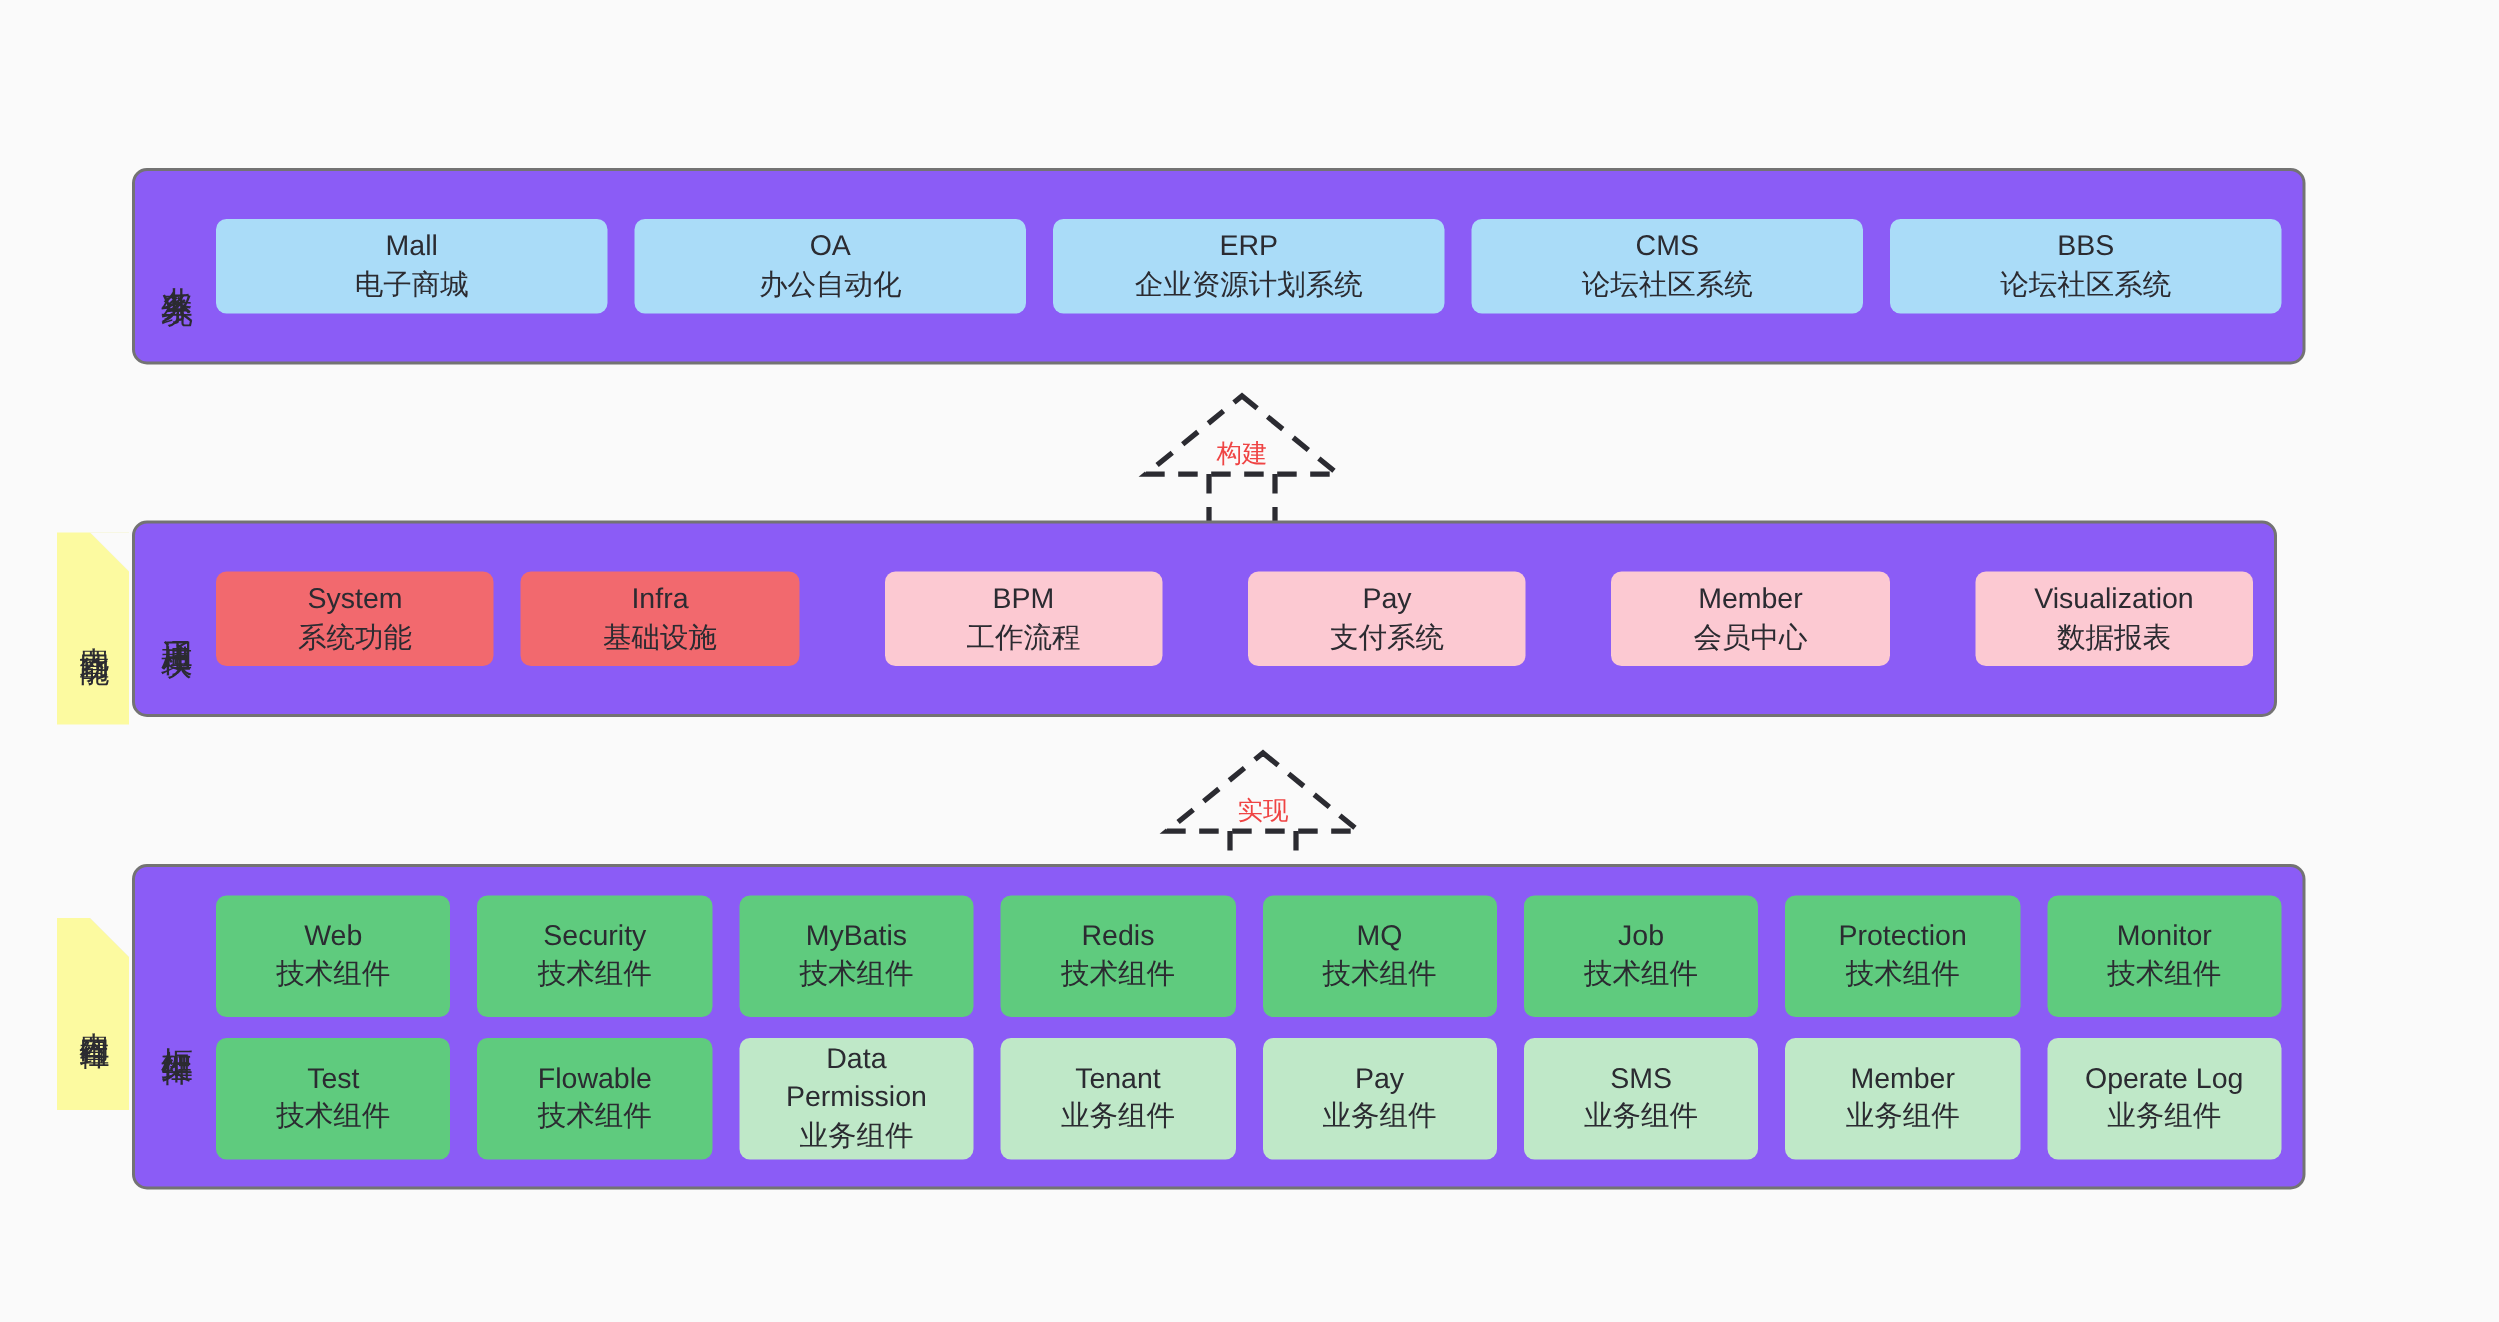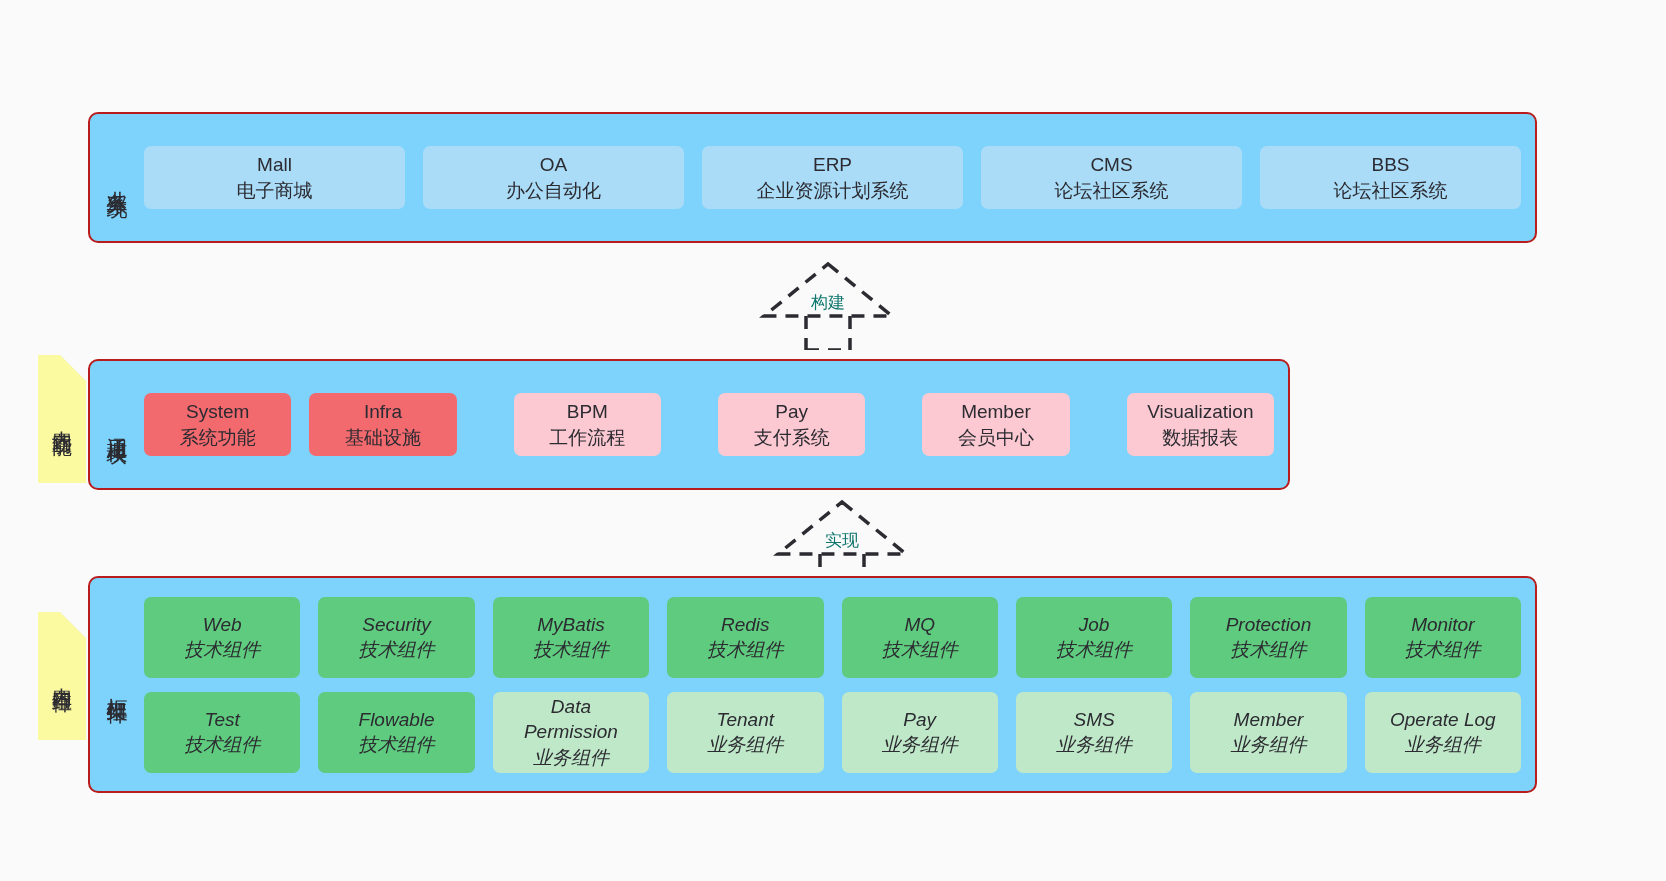--- a/index.html
+++ b/index.html
@@ -11,22 +11,22 @@
     width: 1666px;
     height: 881px;
     position: relative;
     font-family: "Liberation Sans", "DejaVu Sans", sans-serif;
     overflow: hidden;
   }
 
   
   .layer {
     position: absolute;
-    background: #7dd3fc;
-    border: 2px solid #b91c1c;
+    background: #8b5cf6;
+    border: 2px solid #737373;
     border-radius: 10px;
     box-sizing: border-box;
     display: flex;
     align-items: stretch;
   }
 
   
   .vlabel {
     writing-mode: vertical-rl;
     text-orientation: upright;
@@ -116,21 +116,21 @@
   .note .ntxt { position: relative; z-index: 2; }
 
   
   .conn {
     position: absolute;
     pointer-events: none;
   }
   .conn .lbl {
     position: absolute;
     font-size: 17px;
-    color: #0f766e;
+    color: #ef4444;
     background: #fafafa;
     padding: 0 3px;
     left: 50%;
     transform: translateX(-50%);
     white-space: nowrap;
   }
 </style>
 </head>
 <body>
 
@@ -167,21 +167,21 @@
     <path d="M70 6 L134 58 L6 58 Z" fill="none" stroke="#2b2b31" stroke-width="3.5" stroke-dasharray="13 9" stroke-linejoin="miter"></path>
     <path d="M48 58 L48 92 M92 58 L92 92 M48 92 L92 92" fill="none" stroke="#2b2b31" stroke-width="3.5" stroke-dasharray="13 9"></path>
   </svg>
   <span class="lbl" style="top:33px;">构建</span>
 </div>
 
 <div class="note" style="left:38px; top:355px; width:48px; height:128px;">
   <span class="ntxt">内置功能</span>
 </div>
 
-<div class="layer" style="left:88px; top:359px; width:1202px; height:131px;">
+<div class="layer" style="left:88px; top:347px; width:1430px; height:131px;">
   <div class="vlabel">通用模块</div>
   <div class="cards">
     <div class="cardrow">
       <div class="card c-red">
         <div class="ctitle">System</div>
         <div class="csub">系统功能</div>
       </div>
       <div class="card c-red">
         <div class="ctitle">Infra</div>
         <div class="csub">基础设施</div>
@@ -213,21 +213,21 @@
   </svg>
   <span class="lbl" style="top:33px;">实现</span>
 </div>
 
 <div class="note" style="left:38px; top:612px; width:48px; height:128px;">
   <span class="ntxt">内置组件</span>
 </div>
 
 <div class="layer" style="left:88px; top:576px; width:1449px; height:217px;">
   <div class="vlabel">框架组件</div>
-  <div class="cards" style="gap:14px;font-style:italic;">
+  <div class="cards" style="gap:14px;">
 
     <div class="cardrow" style="height:81px;">
       <div class="card c-green">
         <div class="ctitle">Web</div>
         <div class="csub">技术组件</div>
       </div>
       <div class="card c-green">
         <div class="ctitle">Security</div>
         <div class="csub">技术组件</div>
       </div>

